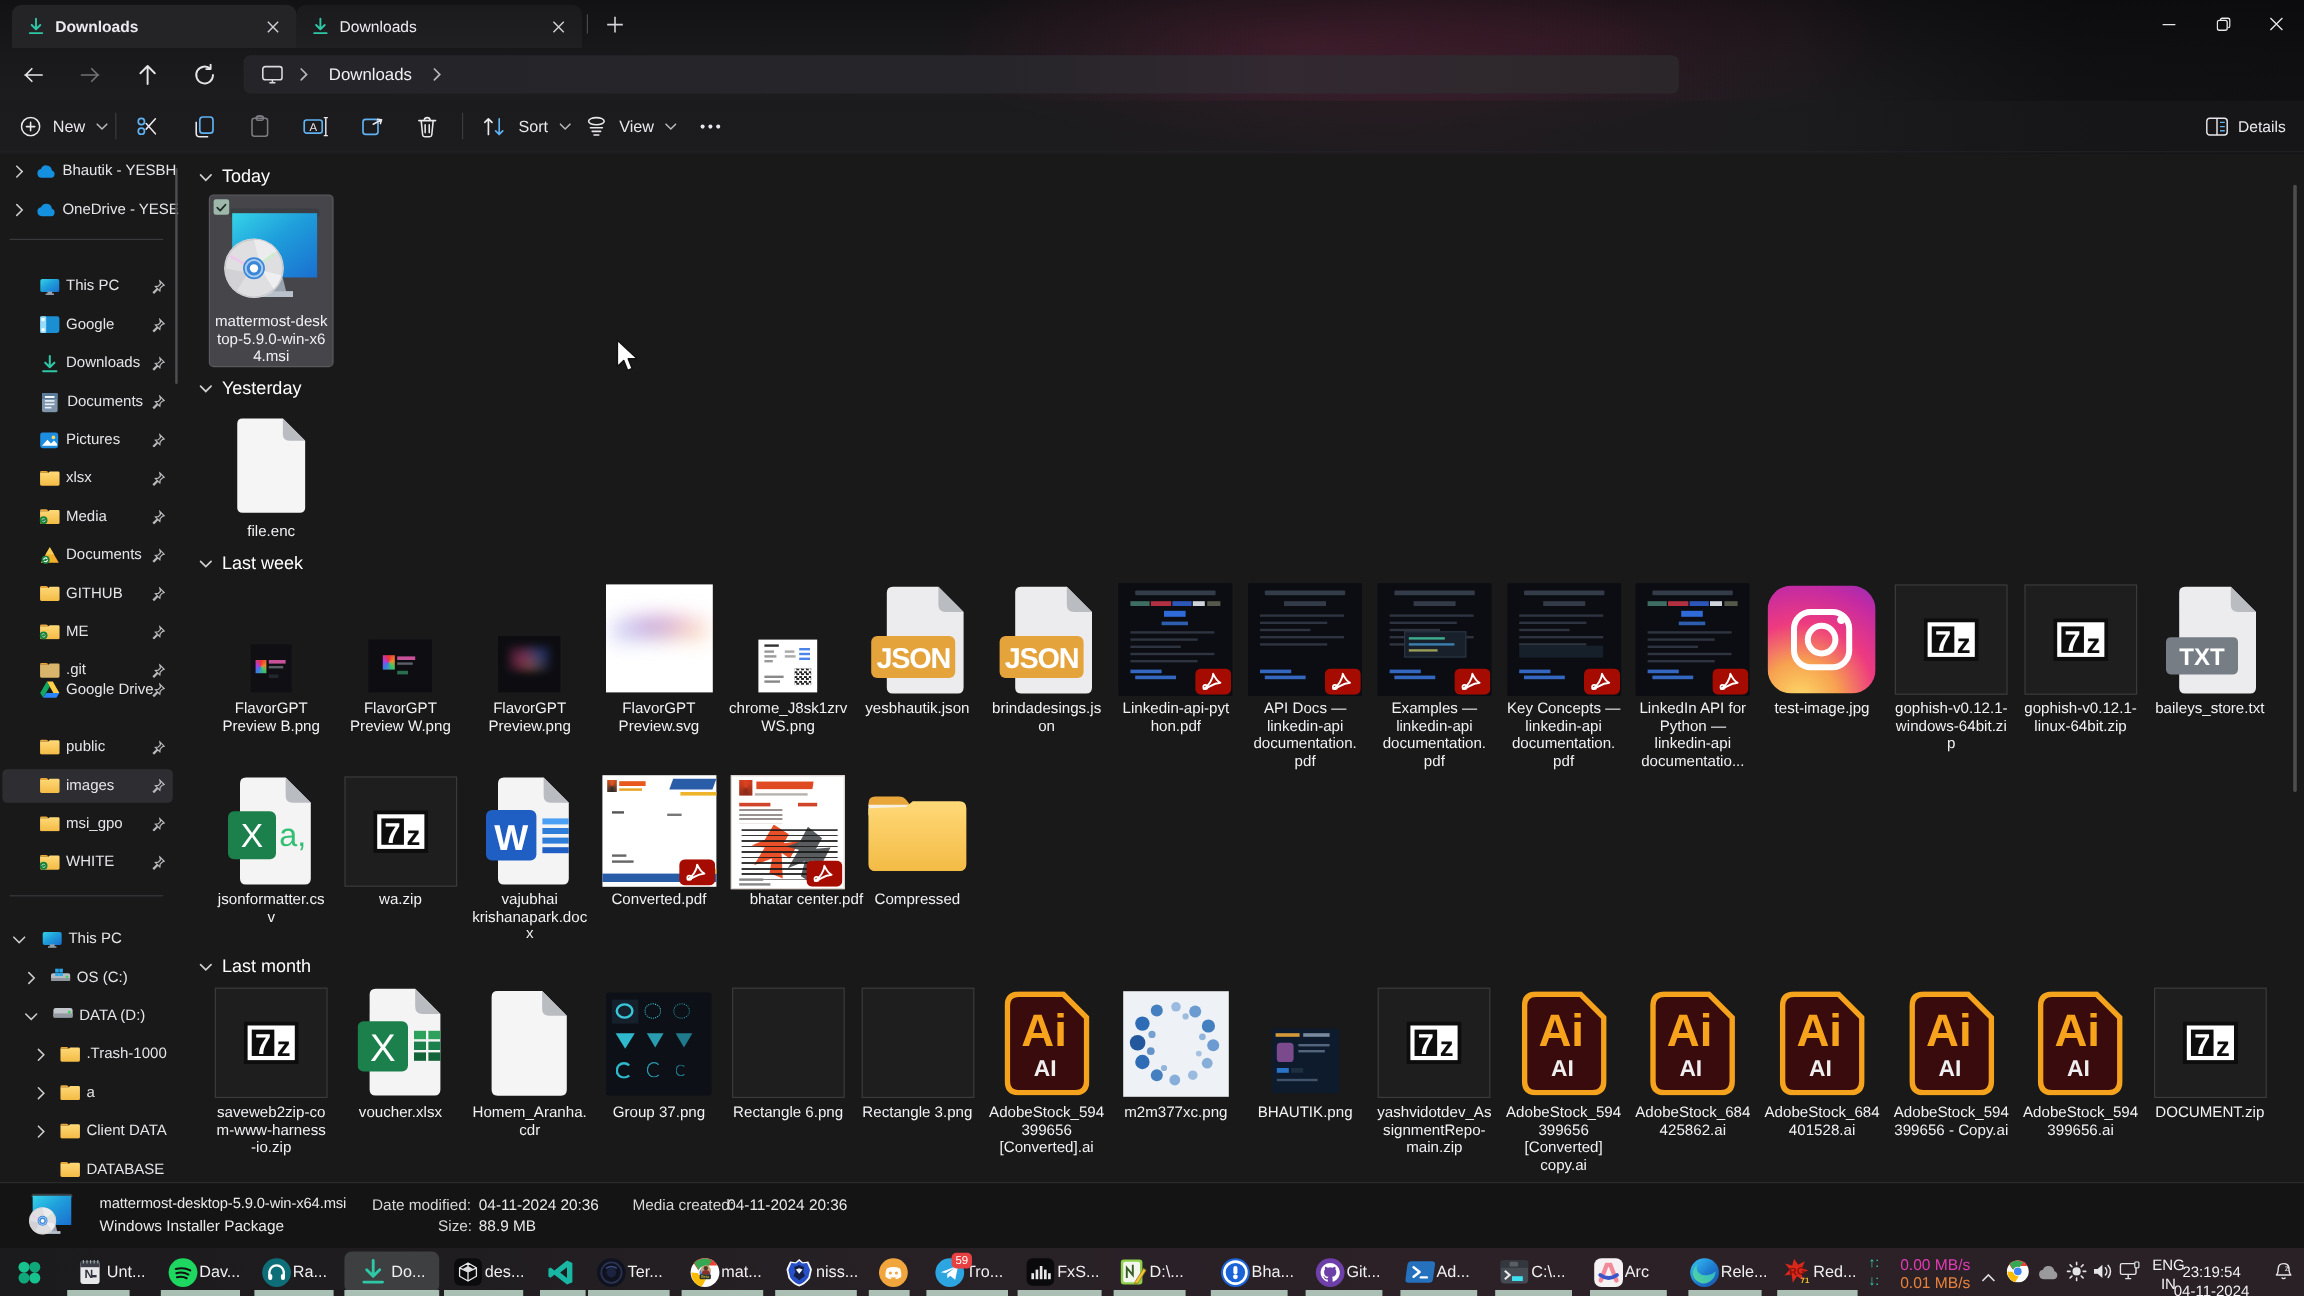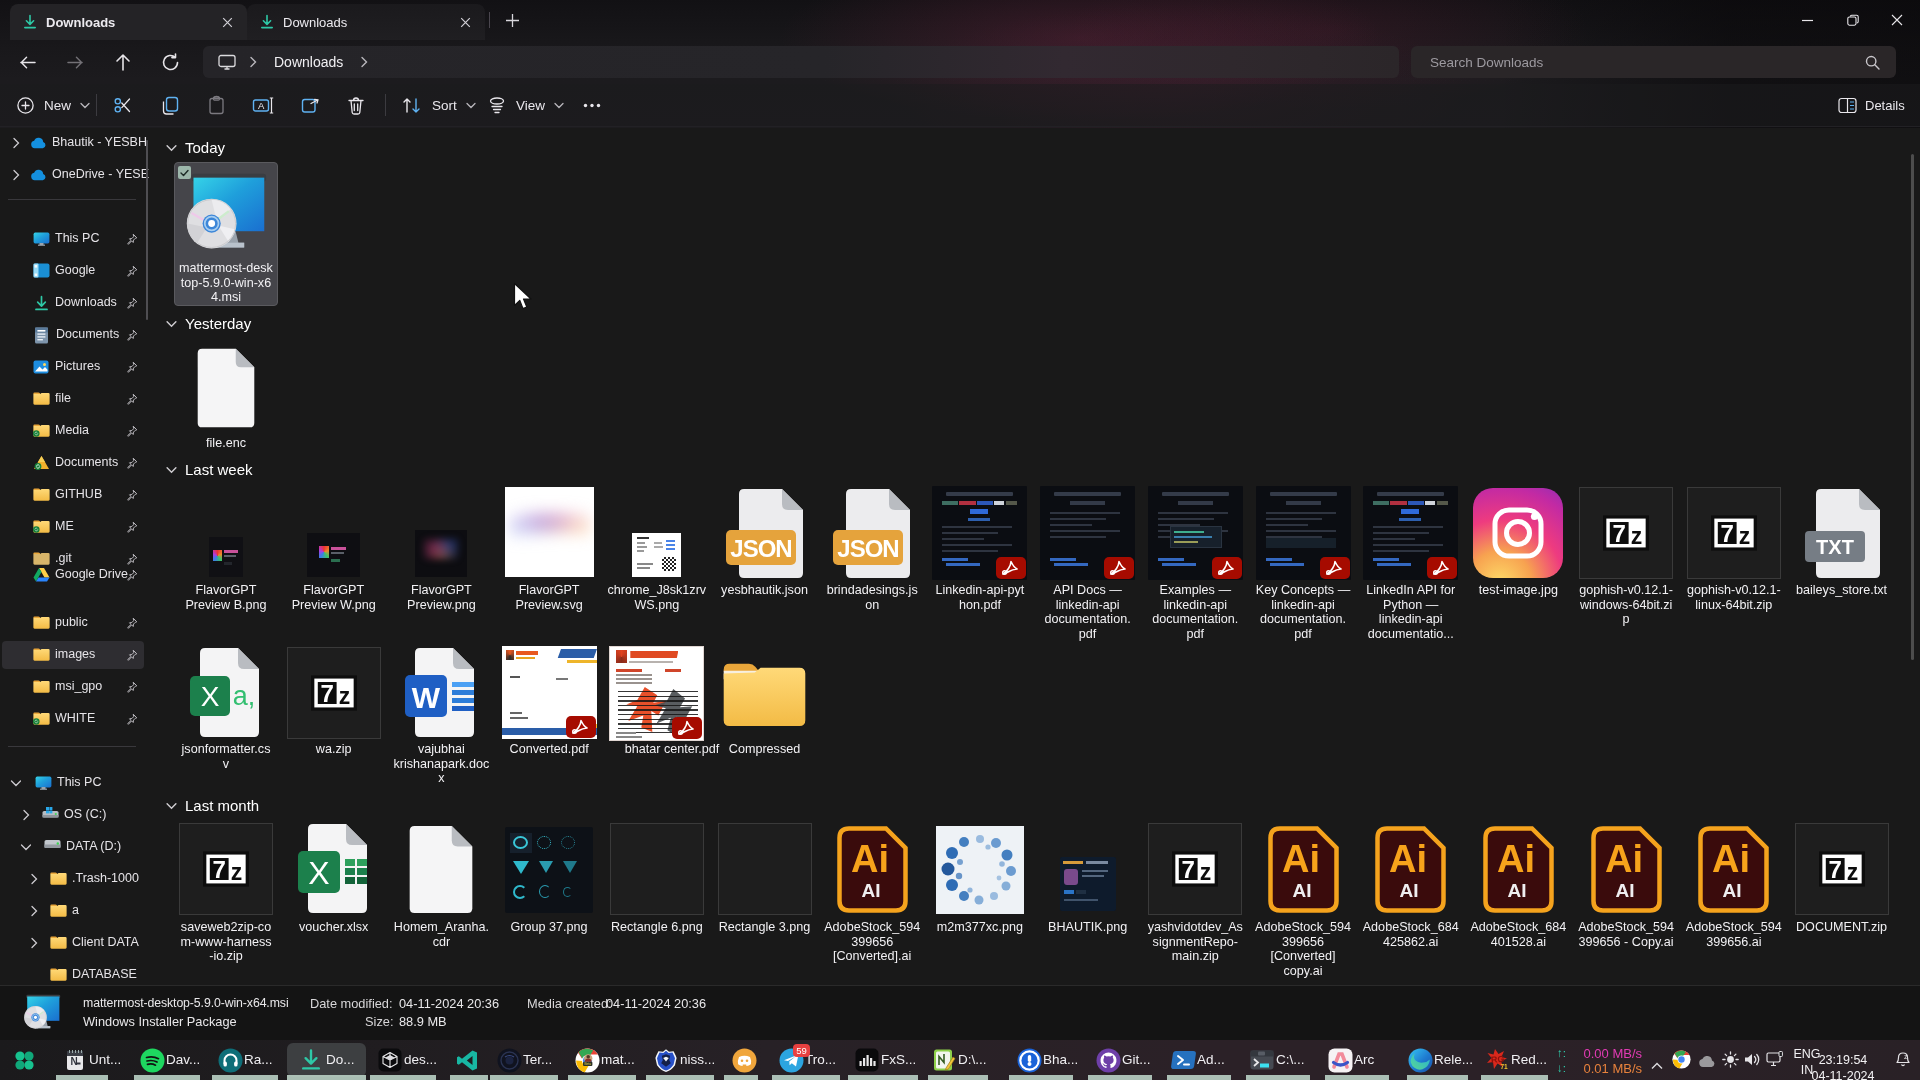--- a/index.html
+++ b/index.html
@@ -275,27 +275,20 @@
           <path d="M6.5 15 h5 M9 12.5 V15" stroke="#dcdbde" stroke-width="1.3"></path>
         </svg>
    <svg style="margin-left:13px" width="8" height="12" viewBox="0 0 8 12">
           <path d="M2 1.5 L6.5 6 L2 10.5" fill="none" stroke="#b9b7bc" stroke-width="1.4" stroke-linecap="round"></path>
         </svg>
    <span style="color:#f0eff2;font-size:14px;margin-left:17px">Downloads</span>
    <svg style="margin-left:17px" width="8" height="12" viewBox="0 0 8 12">
           <path d="M2 1.5 L6.5 6 L2 10.5" fill="none" stroke="#b9b7bc" stroke-width="1.4" stroke-linecap="round"></path>
         </svg>
  </div>
- <div id="search">
-        <span style="margin-left:19px">Search Downloads</span>
-   <svg style="position:absolute;right:16px" width="15" height="15" viewBox="0 0 15 15">
-          <circle cx="6.2" cy="6.2" r="4.7" fill="none" stroke="#c9c7cc" stroke-width="1.4"></circle>
-          <path d="M9.8 9.8 L14 14" stroke="#c9c7cc" stroke-width="1.4" stroke-linecap="round"></path>
-        </svg>
- </div>
 </div>
 <div id="tbar">
  <div class="tb" style="left:17px">
         <svg width="17" height="17" viewBox="0 0 17 17">
           <circle cx="8.5" cy="8.5" r="7.6" fill="none" stroke="#e9e7ec" stroke-width="1.3"></circle>
           <path d="M8.5 5 v7 M5 8.5 h7" stroke="#e9e7ec" stroke-width="1.3" stroke-linecap="round"></path>
         </svg>
   <span style="margin-left:10px">New</span>
   <svg style="margin-left:9px" width="10" height="7" viewBox="0 0 10 7">
           <path d="M1 1.5 L5 5.5 L9 1.5" fill="none" stroke="#b9b7bc" stroke-width="1.3" stroke-linecap="round"></path>
@@ -466,21 +459,21 @@
           <use href="#pin"></use>
         </svg>
       </div>
       <div class="srow" style="top:256px">
         <span style="position:absolute;left:33px;top:7px;width:17px;height:17px;display:flex">
           <svg width="17" height="14" viewBox="0 0 88 70">
             <path d="M2 12 q0-6 6-6 h20 q4 0 6.5 3l4 5 H2 Z" fill="#e9a63a"></path>
             <path d="M2 64 V14 h36 l6-5 h36 q6 0 6 6 v49 q0 6-6 6 H8 q-6 0-6-6 Z" fill="url(#gfold)"></path>
           </svg>
         </span>
-        <span class="txt" style="position:absolute;left:55px;top:7px">file</span>
+        <span class="txt" style="position:absolute;left:55px;top:7px">xlsx</span>
         <svg class="pin" width="12" height="12">
           <use href="#pin"></use>
         </svg>
       </div>
       <div class="srow" style="top:288px">
         <span style="position:absolute;left:33px;top:7px;width:17px;height:17px;display:flex">
           <svg width="17" height="14" viewBox="0 0 88 70">
             <path d="M2 12 q0-6 6-6 h20 q4 0 6.5 3l4 5 H2 Z" fill="#e9a63a"></path>
             <path d="M2 64 V14 h36 l6-5 h36 q6 0 6 6 v49 q0 6-6 6 H8 q-6 0-6-6 Z" fill="url(#gfold)"></path>
             <circle cx="17" cy="53" r="17" fill="#18813a"></circle>

